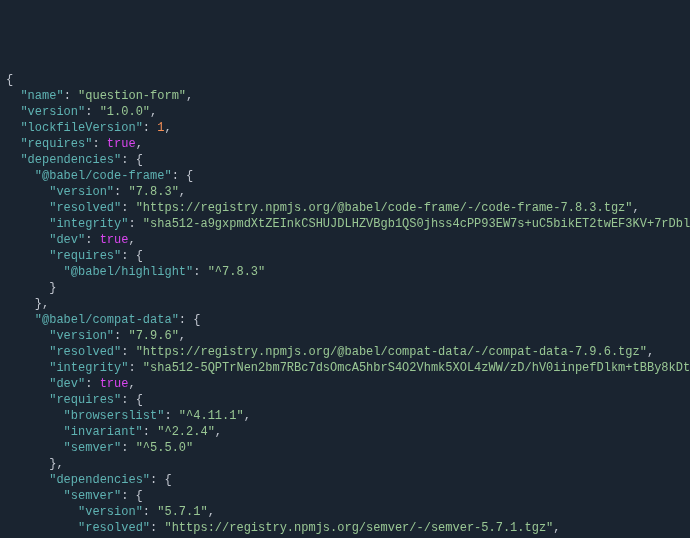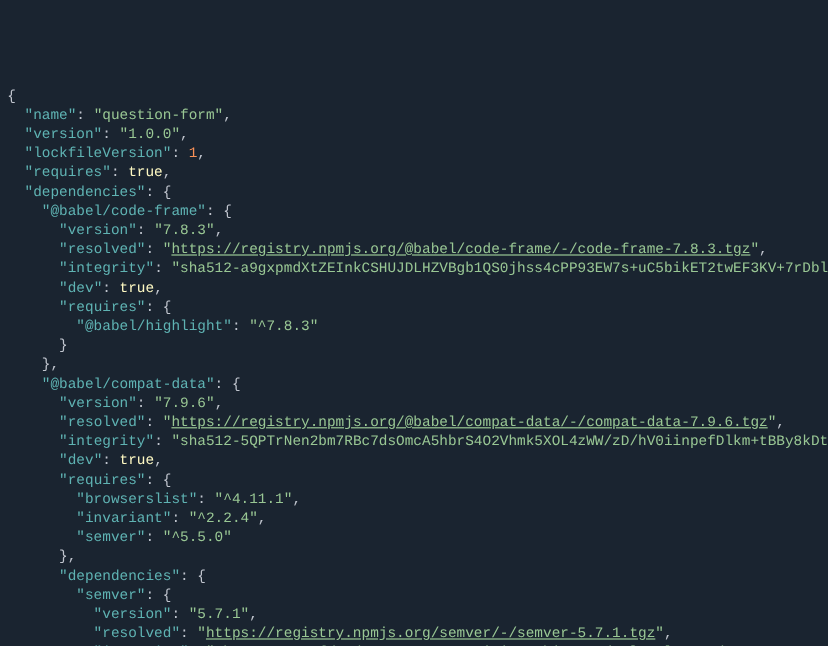--- a/index.html
+++ b/index.html
@@ -10,22 +10,22 @@
     font-family: "Consolas", "Monaco", "Courier New", monospace;
     font-size: 12px;
     line-height: 16px;
     white-space: pre;
     overflow: hidden;
   }
   .p { color: #c0c5ce; } 
   .k { color: #5fb3b3; } 
   .s { color: #99c794; } 
   .n { color: #f99157; } 
-  .b { color: #fef9c3; } 
-  .u { text-decoration: underline; }
+  .b { color: #d946ef; } 
+  .u { }
   .line { display: block; }
 </style>
 </head>
 <body>
 
 
 
 <div id="code"><span class="line"><span class="p">{</span></span><span class="line"><span class="p">  </span><span class="k">"name"</span><span class="p">: </span><span class="s">"question-form"</span><span class="p">,</span></span><span class="line"><span class="p">  </span><span class="k">"version"</span><span class="p">: </span><span class="s">"1.0.0"</span><span class="p">,</span></span><span class="line"><span class="p">  </span><span class="k">"lockfileVersion"</span><span class="p">: </span><span class="n">1</span><span class="p">,</span></span><span class="line"><span class="p">  </span><span class="k">"requires"</span><span class="p">: </span><span class="b">true</span><span class="p">,</span></span><span class="line"><span class="p">  </span><span class="k">"dependencies"</span><span class="p">: {</span></span><span class="line"><span class="p">    </span><span class="k">"@babel/code-frame"</span><span class="p">: {</span></span><span class="line"><span class="p">      </span><span class="k">"version"</span><span class="p">: </span><span class="s">"7.8.3"</span><span class="p">,</span></span><span class="line"><span class="p">      </span><span class="k">"resolved"</span><span class="p">: </span><span class="s">"</span><span class="s u">https://registry.npmjs.org/@babel/code-frame/-/code-frame-7.8.3.tgz</span><span class="s">"</span><span class="p">,</span></span><span class="line"><span class="p">      </span><span class="k">"integrity"</span><span class="p">: </span><span class="s">"sha512-a9gxpmdXtZEInkCSHUJDLHZVBgb1QS0jhss4cPP93EW7s+uC5bikET2twEF3KV+7rDblJcmN</span></span><span class="line"><span class="p">      </span><span class="k">"dev"</span><span class="p">: </span><span class="b">true</span><span class="p">,</span></span><span class="line"><span class="p">      </span><span class="k">"requires"</span><span class="p">: {</span></span><span class="line"><span class="p">        </span><span class="k">"@babel/highlight"</span><span class="p">: </span><span class="s">"^7.8.3"</span></span><span class="line"><span class="p">      }</span></span><span class="line"><span class="p">    },</span></span><span class="line"><span class="p">    </span><span class="k">"@babel/compat-data"</span><span class="p">: {</span></span><span class="line"><span class="p">      </span><span class="k">"version"</span><span class="p">: </span><span class="s">"7.9.6"</span><span class="p">,</span></span><span class="line"><span class="p">      </span><span class="k">"resolved"</span><span class="p">: </span><span class="s">"</span><span class="s u">https://registry.npmjs.org/@babel/compat-data/-/compat-data-7.9.6.tgz</span><span class="s">"</span><span class="p">,</span></span><span class="line"><span class="p">      </span><span class="k">"integrity"</span><span class="p">: </span><span class="s">"sha512-5QPTrNen2bm7RBc7dsOmcA5hbrS4O2Vhmk5XOL4zWW/zD/hV0iinpefDlkm+tBBy8kDtFaae</span></span><span class="line"><span class="p">      </span><span class="k">"dev"</span><span class="p">: </span><span class="b">true</span><span class="p">,</span></span><span class="line"><span class="p">      </span><span class="k">"requires"</span><span class="p">: {</span></span><span class="line"><span class="p">        </span><span class="k">"browserslist"</span><span class="p">: </span><span class="s">"^4.11.1"</span><span class="p">,</span></span><span class="line"><span class="p">        </span><span class="k">"invariant"</span><span class="p">: </span><span class="s">"^2.2.4"</span><span class="p">,</span></span><span class="line"><span class="p">        </span><span class="k">"semver"</span><span class="p">: </span><span class="s">"^5.5.0"</span></span><span class="line"><span class="p">      },</span></span><span class="line"><span class="p">      </span><span class="k">"dependencies"</span><span class="p">: {</span></span><span class="line"><span class="p">        </span><span class="k">"semver"</span><span class="p">: {</span></span><span class="line"><span class="p">          </span><span class="k">"version"</span><span class="p">: </span><span class="s">"5.7.1"</span><span class="p">,</span></span><span class="line"><span class="p">          </span><span class="k">"resolved"</span><span class="p">: </span><span class="s">"</span><span class="s u">https://registry.npmjs.org/semver/-/semver-5.7.1.tgz</span><span class="s">"</span><span class="p">,</span></span><span class="line"><span class="p">          </span><span class="k">"integrity"</span><span class="p">: </span><span class="s">"sha512-sauaDf/PZdVgrLTNYHRtpXa1iRiKcaebiKQ1BJdpQlWH2lCvexQdX55snPFyK7QzpudqbCI0qXFfOasHdyNDGQ==</span></span></div>
 
 

